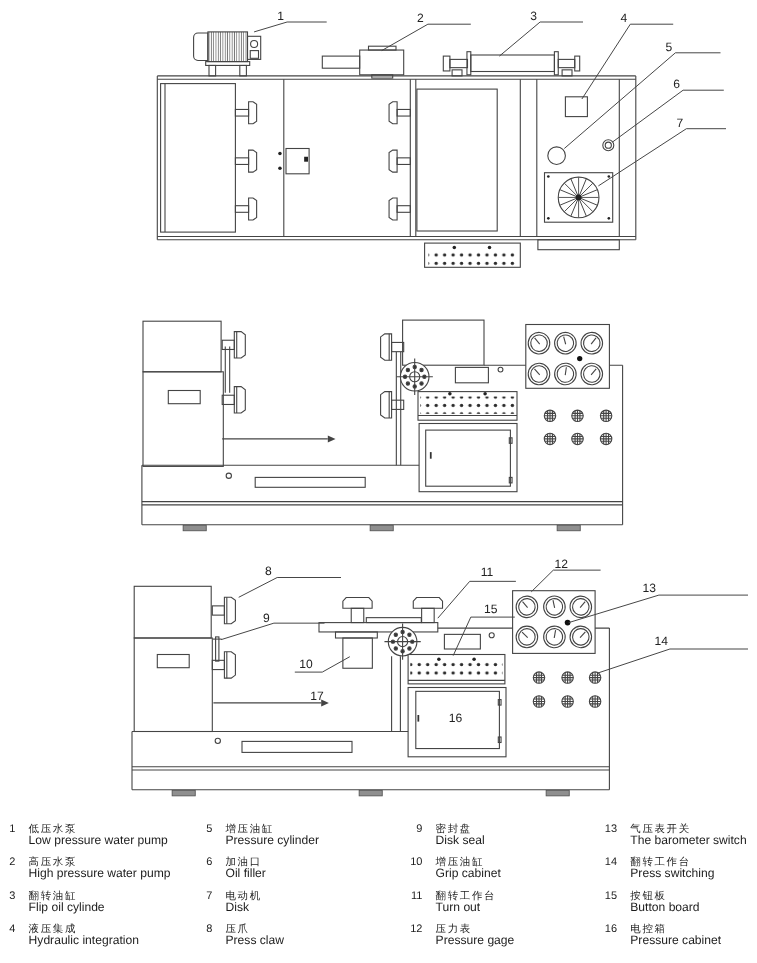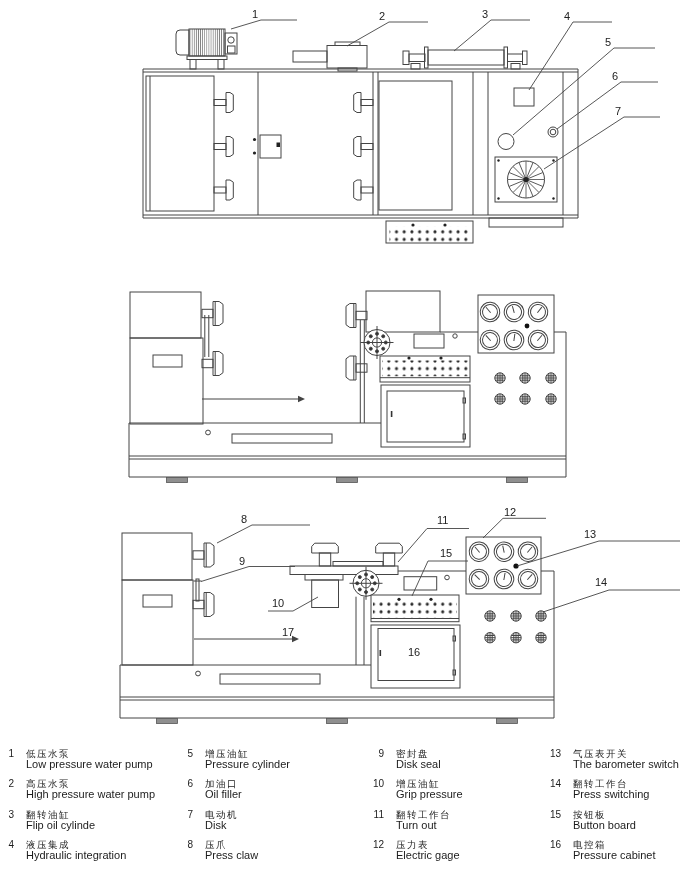--- a/index.html
+++ b/index.html
@@ -438,35 +438,35 @@
       <span class="num">9</span>
       <span class="txt">
           <div class="zh">密封盘</div>
       <div class="en">Disk seal</div>
         </span>
     </div>
     <div class="legend-item c2 r1">
       <span class="num">10</span>
       <span class="txt">
           <div class="zh">增压油缸</div>
-      <div class="en">Grip pressure</div>
+      <div class="en">Grip cabinet</div>
         </span>
     </div>
     <div class="legend-item c2 r2">
       <span class="num">11</span>
       <span class="txt">
           <div class="zh">翻转工作台</div>
       <div class="en">Turn out</div>
         </span>
     </div>
     <div class="legend-item c2 r3">
       <span class="num">12</span>
       <span class="txt">
           <div class="zh">压力表</div>
-      <div class="en">Electric gage</div>
+      <div class="en">Pressure gage</div>
         </span>
     </div>
     <div class="legend-item c3 r0">
       <span class="num">13</span>
       <span class="txt">
           <div class="zh">气压表开关</div>
       <div class="en">The barometer switch</div>
         </span>
     </div>
     <div class="legend-item c3 r1">

